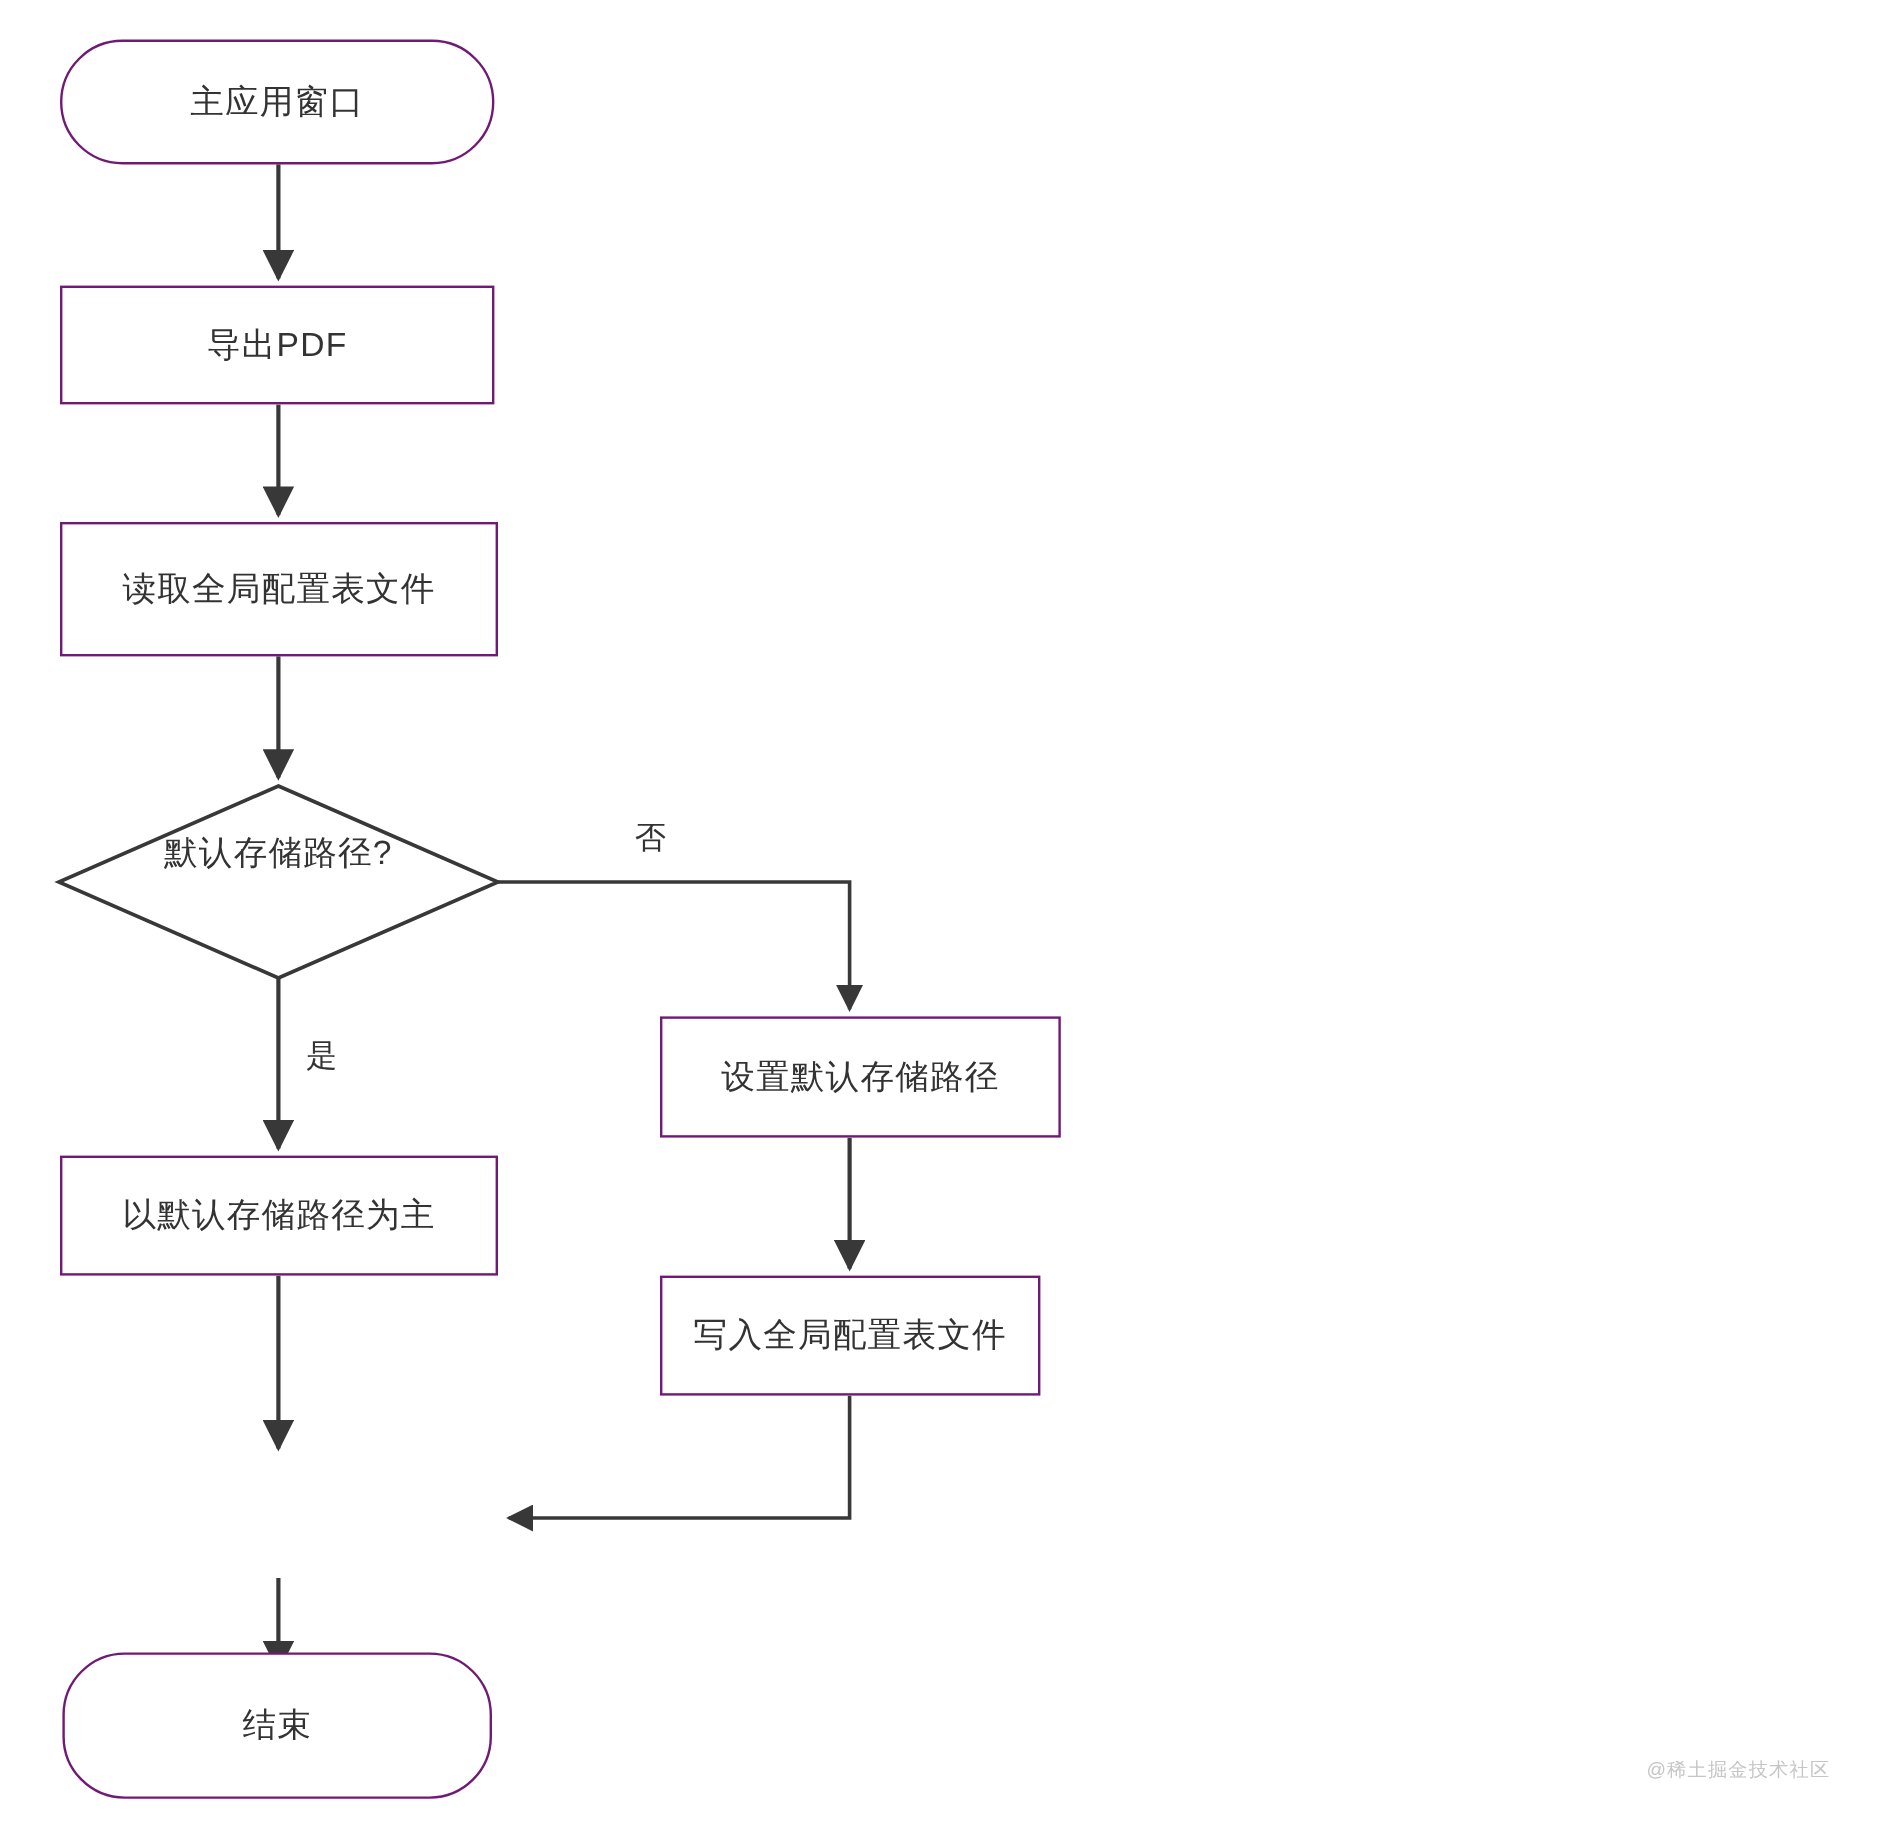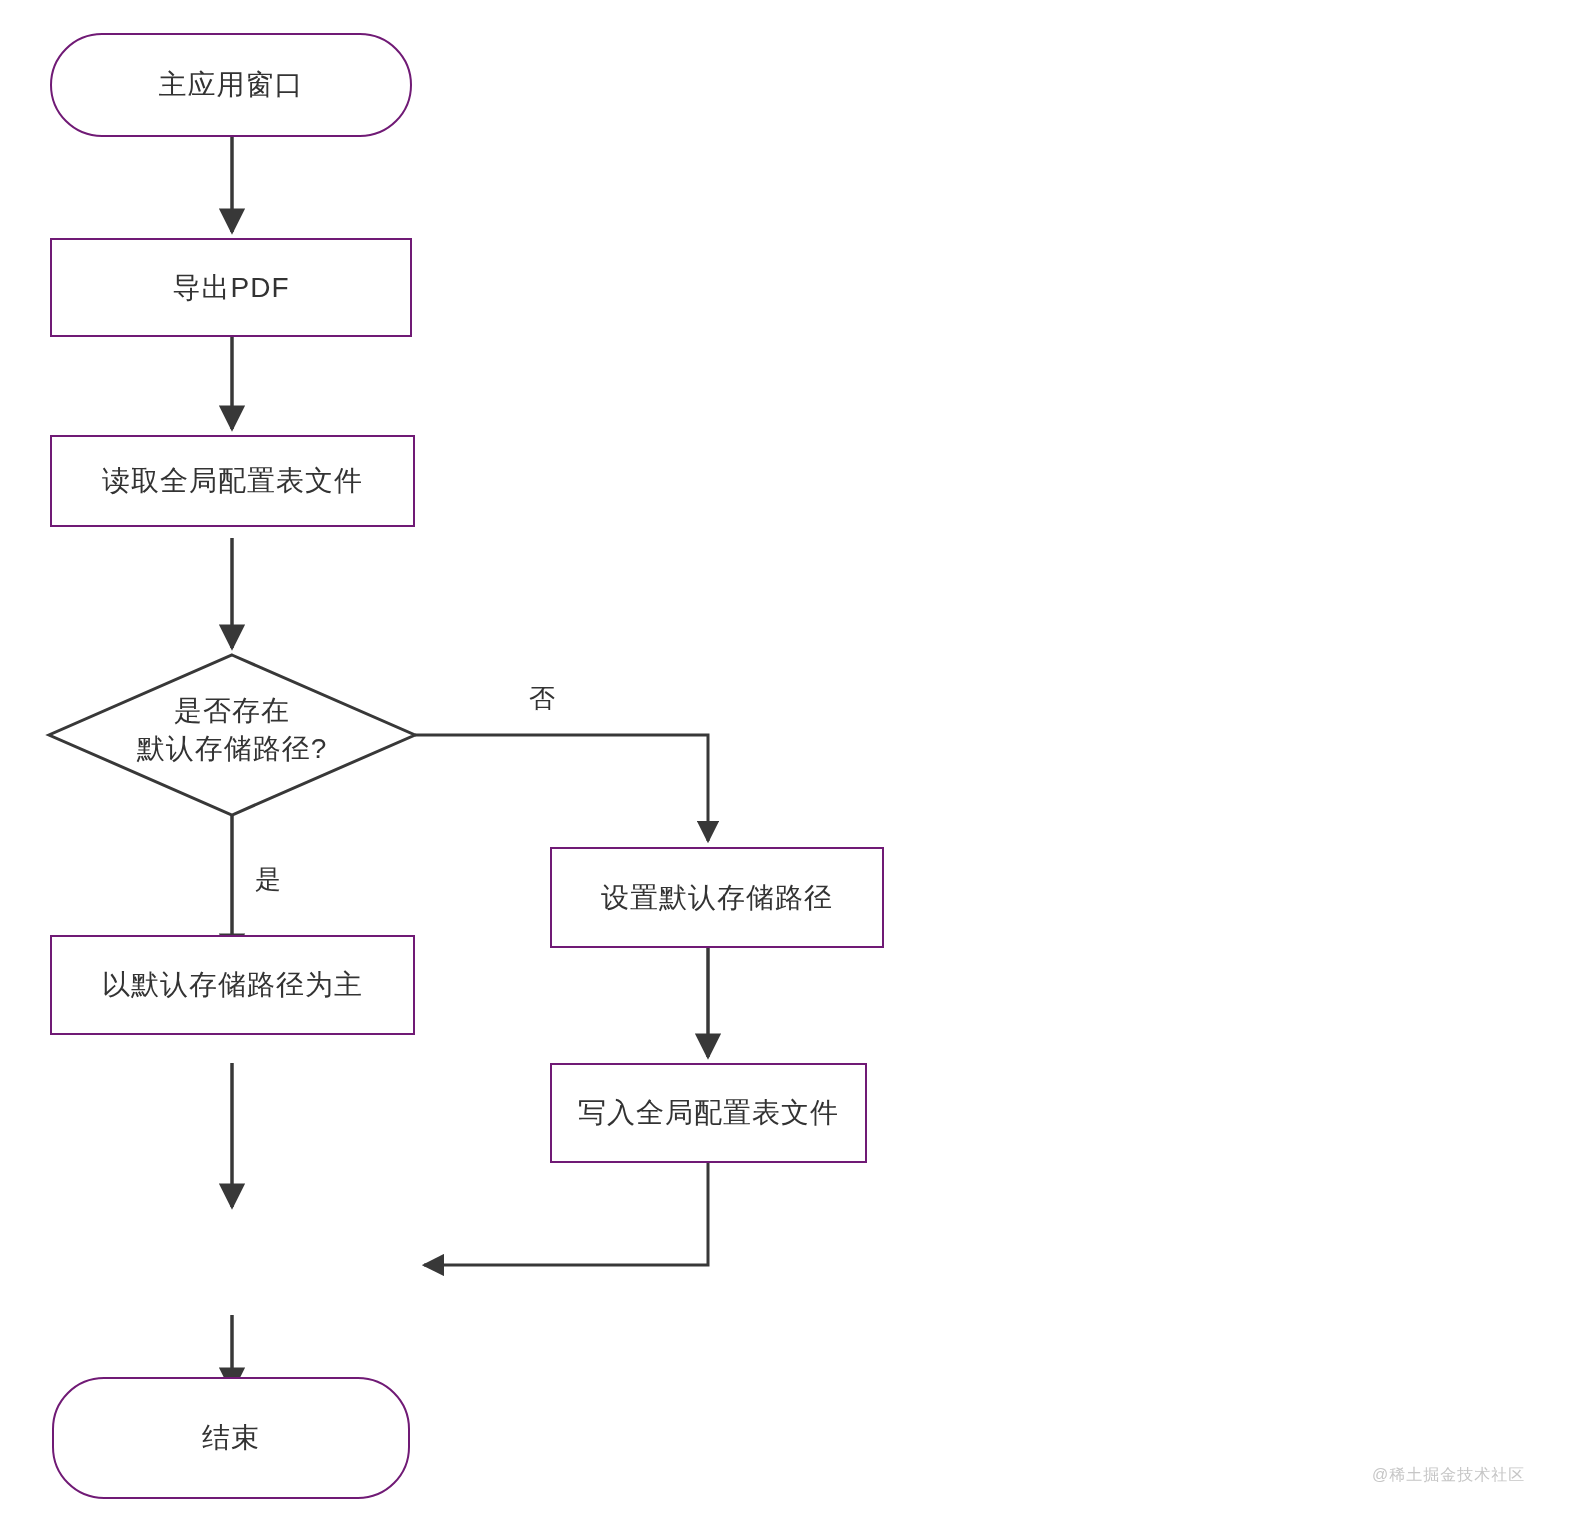--- a/index.html
+++ b/index.html
@@ -97,34 +97,33 @@
   </svg>
 
   <div class="node terminal" style="left:50px; top:33px; width:362px; height:104px;">
     <span>主应用窗口</span>
   </div>
 
   <div class="node" style="left:50px; top:238px; width:362px; height:99px;">
     <span>导出PDF</span>
   </div>
 
-  <div class="node" style="left:50px; top:435px; width:365px; height:92px;">
+  <div class="node" style="left:50px; top:435px; width:365px; height:112px;">
     <span>读取全局配置表文件</span>
   </div>
 
   <div class="diamond-label" style="left:52px; top:692px; width:360px;">
-    <div>是否存在</div>
     <div>默认存储路径?</div>
   </div>
 
   <div class="edge-label" style="left:255px; top:862px;">是</div>
 
   <div class="edge-label" style="left:529px; top:681px;">否</div>
 
-  <div class="node" style="left:50px; top:935px; width:365px; height:100px;">
+  <div class="node" style="left:50px; top:963px; width:365px; height:100px;">
     <span>以默认存储路径为主</span>
   </div>
 
   <div class="node" style="left:550px; top:847px; width:334px; height:101px;">
     <span>设置默认存储路径</span>
   </div>
 
   <div class="node" style="left:550px; top:1063px; width:317px; height:100px;">
     <span>写入全局配置表文件</span>
   </div>

